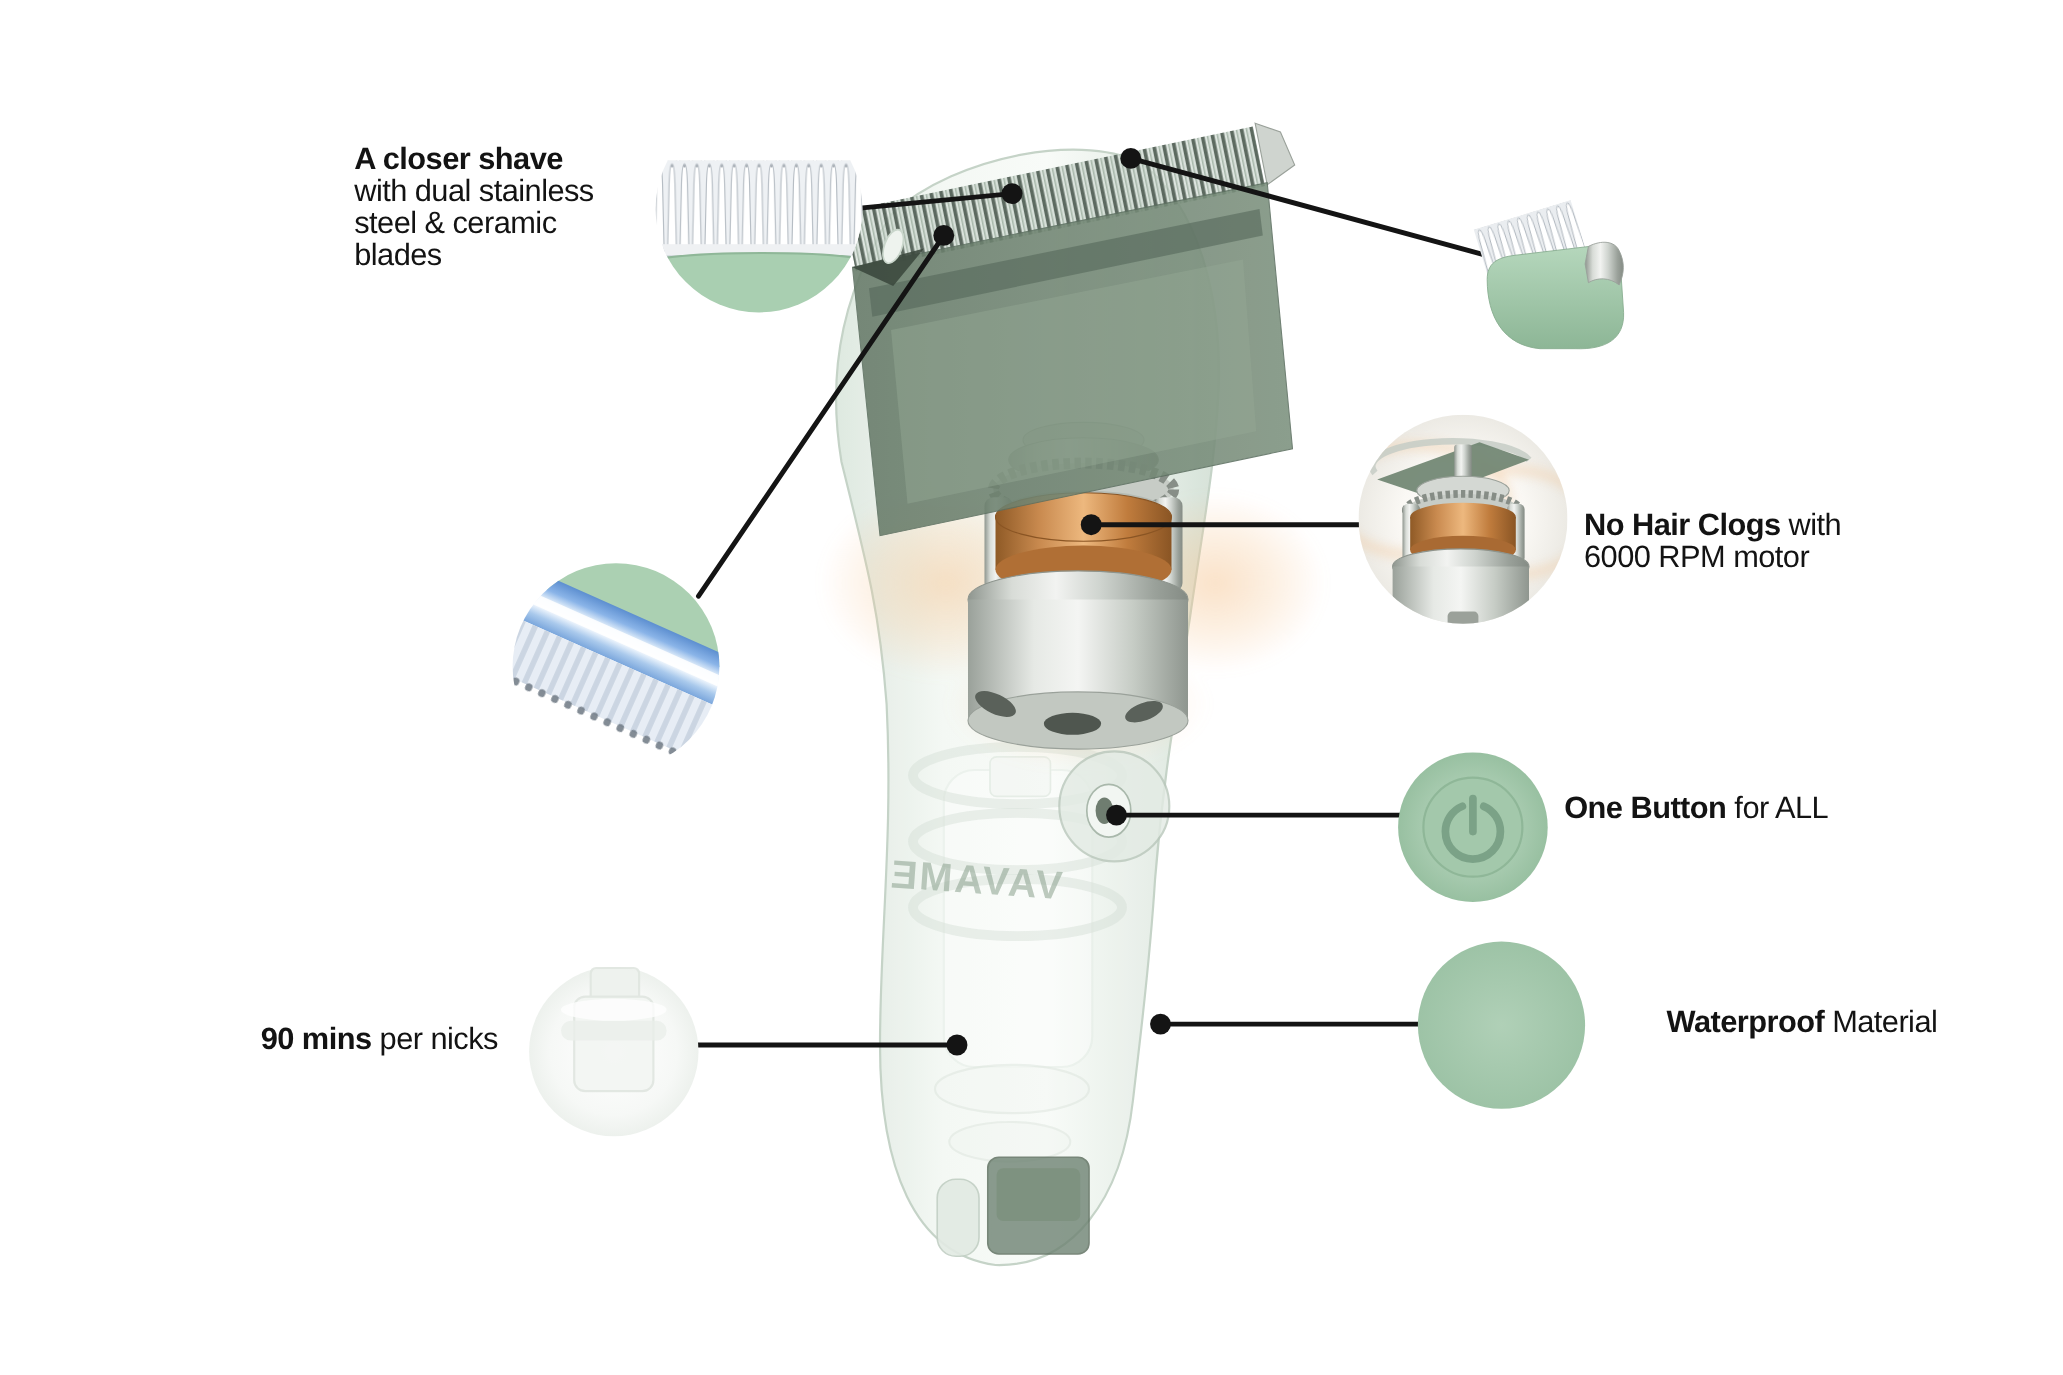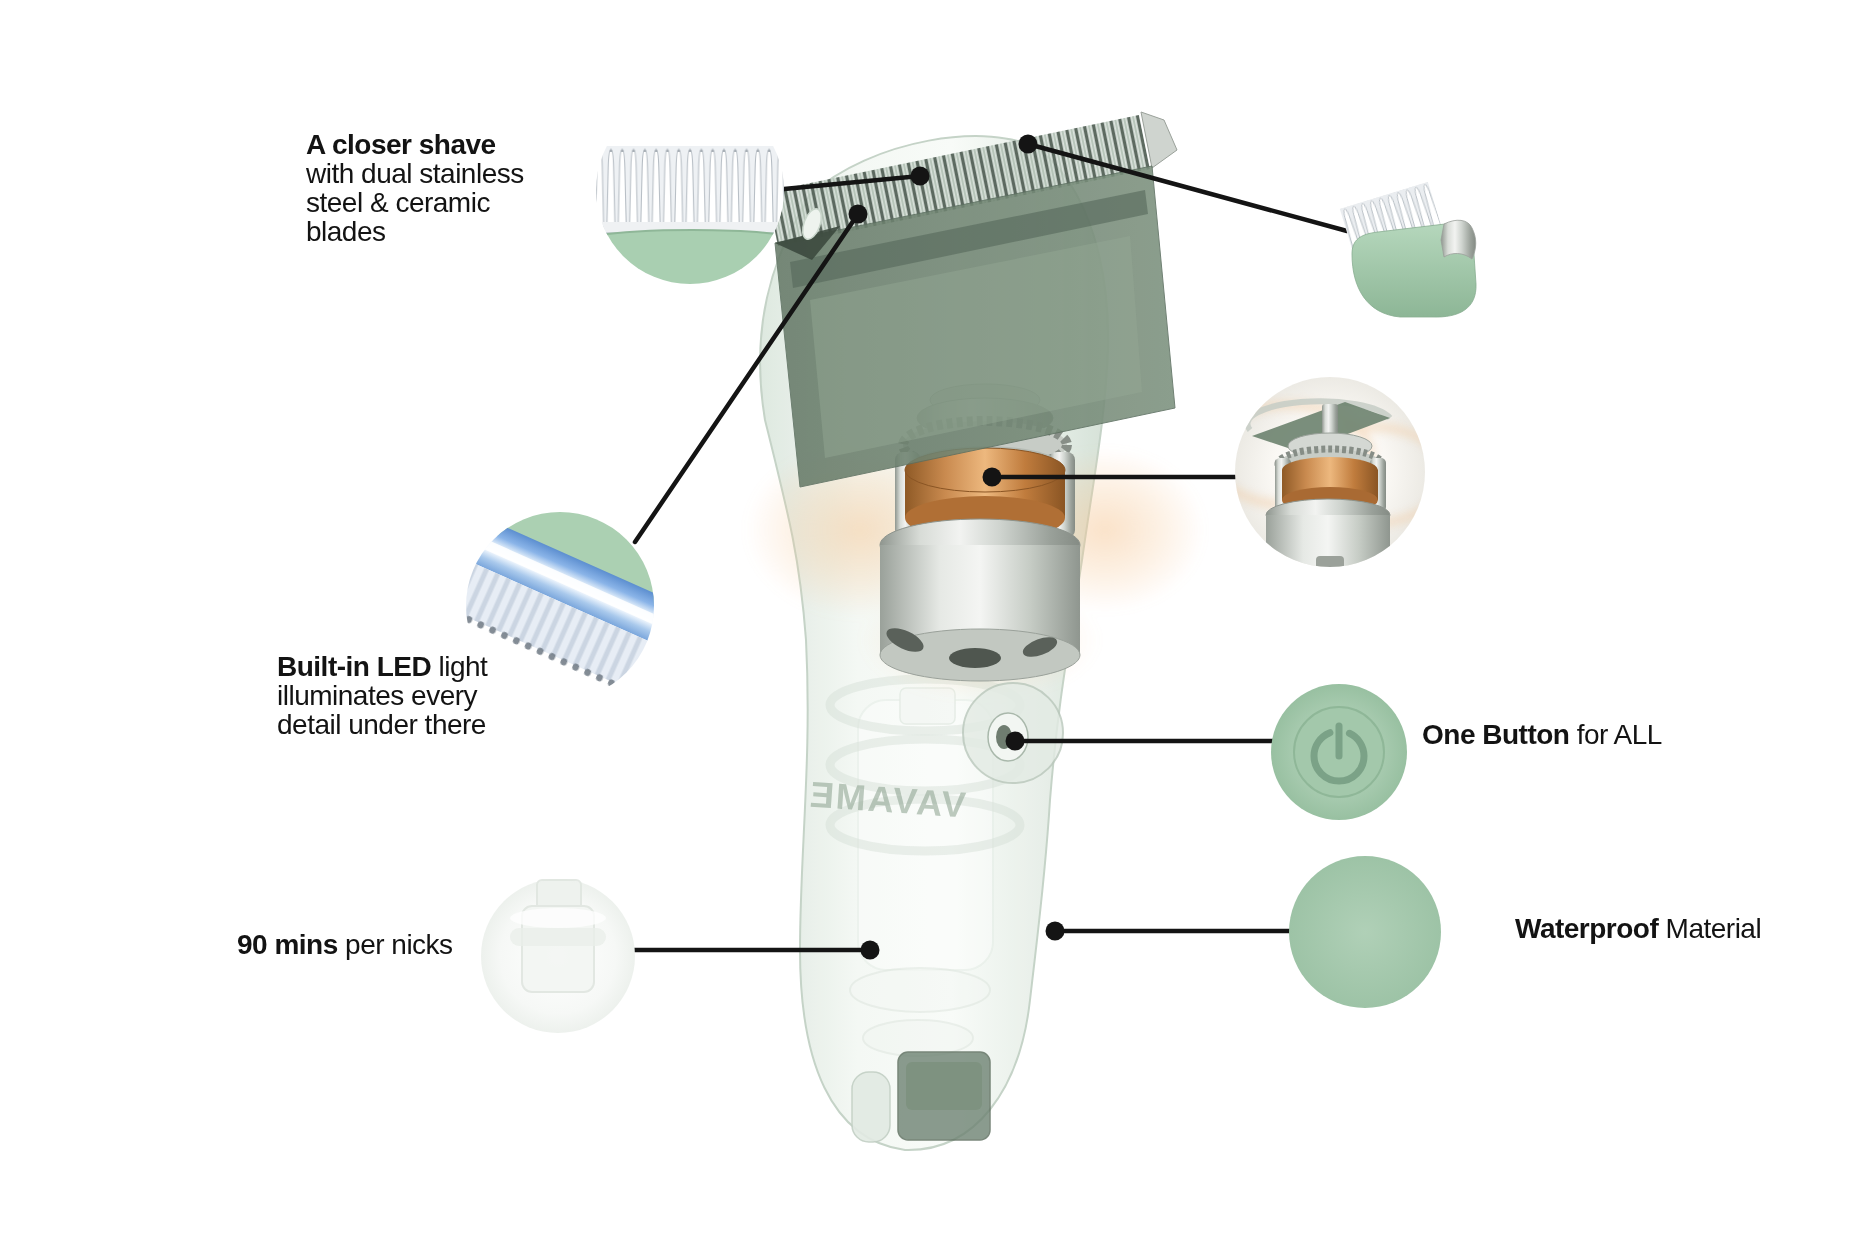--- a/index.html
+++ b/index.html
@@ -289,34 +289,33 @@
         <rect x="537" y="880" width="44" height="34" rx="5" fill="#eef2ee" stroke="#e0e6e0" stroke-width="2"></rect>
         <rect x="522" y="906" width="72" height="86" rx="10" fill="#f3f6f3" stroke="#e0e6e0" stroke-width="2"></rect>
         <rect x="510" y="928" width="96" height="18" rx="9" fill="#e9eee9" opacity="0.8"></rect>
         <ellipse cx="558" cy="918" rx="48" ry="10" fill="#ffffff" opacity="0.8"></ellipse>
       </g>
     </g>
 
     <circle cx="1365" cy="932" r="76" fill="url(#waterGrad)"></circle>
   </svg>
 
-  <div class="co" style="left:306px;top:130px">
+  <div class="co" style="left:322px;top:130px">
     <span class="b">A closer shave</span><span class="r">
 with dual stainless
 steel &amp; ceramic
 blades</span>
   </div>
 
 
-
-  <div class="co" style="left:277px;top:652px">
-    <span class="b">Built-in LED</span><span class="r"> light
-illuminates every
-detail under there</span>
-  </div>
+  <div class="co" style="left:1440px;top:462px">
+    <span class="b">No Hair Clogs</span><span class="r"> with
+6000 RPM motor</span>
+  </div>
+
 
   <div class="co" style="left:1422px;top:720px">
     <span class="b">One Button</span><span class="r"> for ALL</span>
   </div>
 
   <div class="co" style="left:237px;top:930px">
     <span class="b">90 mins</span><span class="r"> per nicks</span>
   </div>
 
   <div class="co" style="left:1515px;top:914px">

